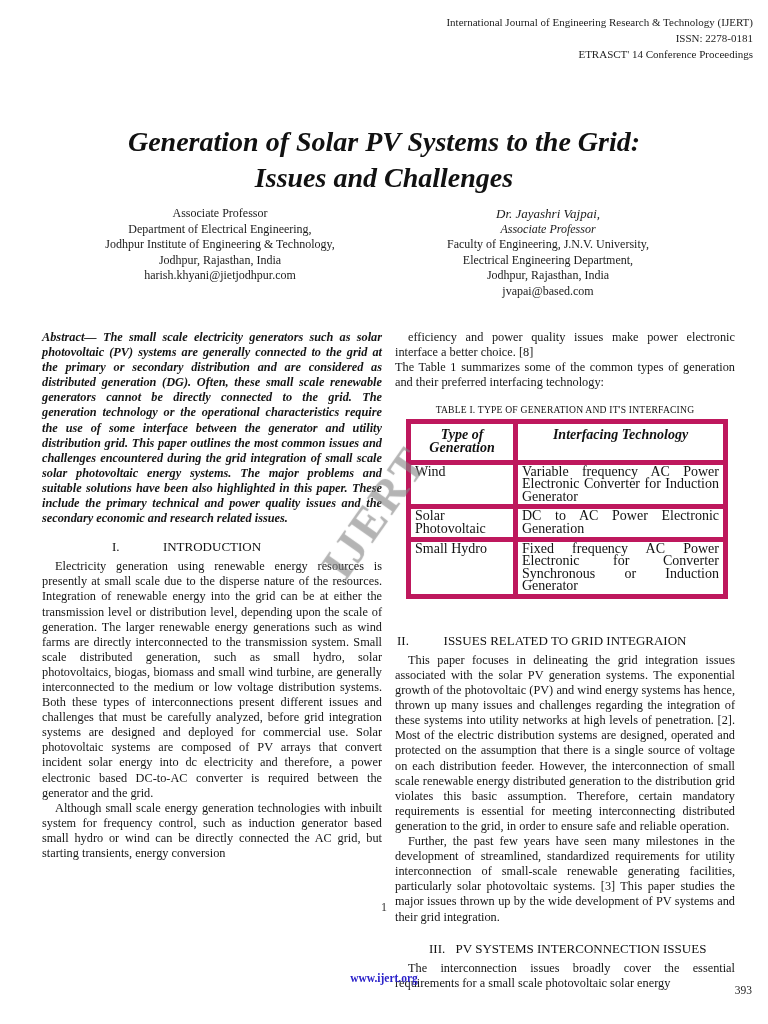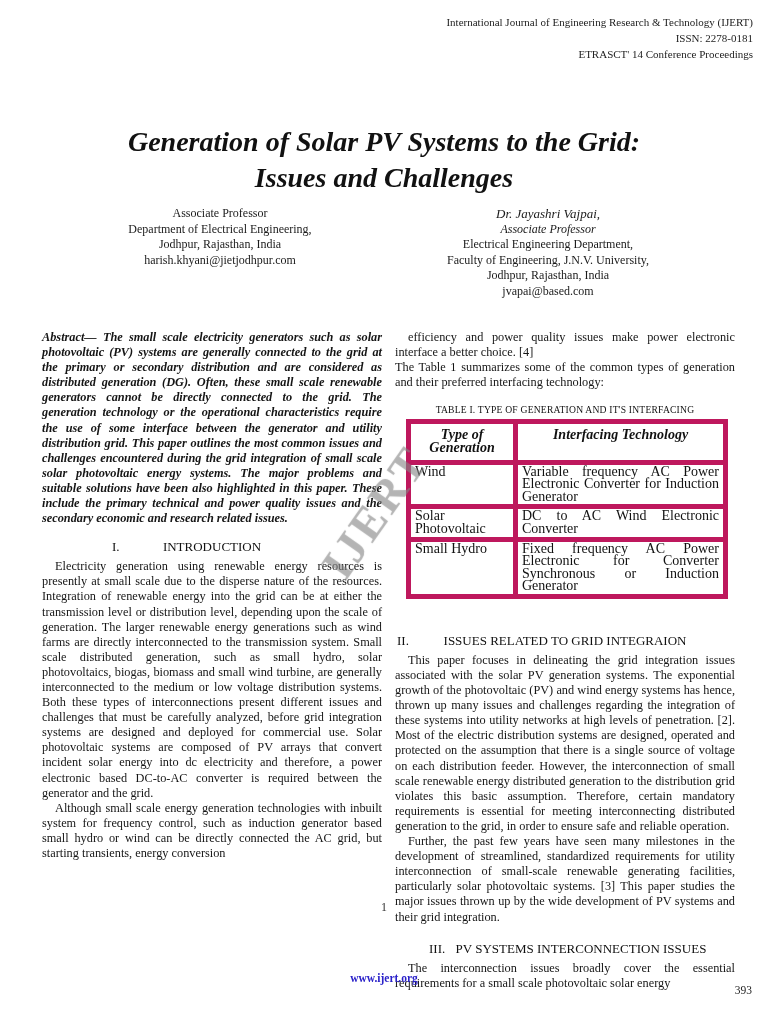--- a/index.html
+++ b/index.html
@@ -79,28 +79,29 @@
 
   <div class="title">
     <div>Generation of Solar PV Systems to the Grid:</div>
     <div>Issues and Challenges</div>
   </div>
 
   <div class="authors">
     <div class="author">
       <div>Associate Professor</div>
       <div>Department of Electrical Engineering,</div>
+      <div>Jodhpur Institute of Engineering &amp; Technology,</div>
       <div>Jodhpur, Rajasthan, India</div>
       <div>harish.khyani@jietjodhpur.com</div>
     </div>
     <div class="author">
       <div class="name">Dr. Jayashri Vajpai,</div>
       <div class="role-italic">Associate Professor</div>
+      <div>Faculty of Engineering, J.N.V. University,</div>
       <div>Electrical Engineering Department,</div>
-      <div>Faculty of Engineering, J.N.V. University,</div>
       <div>Jodhpur, Rajasthan, India</div>
       <div>jvapai@based.com</div>
     </div>
   </div>
 
   <div class="columns">
 
     <div class="col">
       <p class="abstract"><span class="ab-label">Abstract—</span><span> The small scale electricity generators such as solar photovoltaic (PV) systems are generally connected to the grid at the primary or secondary distribution and are considered as distributed generation (DG). Often, these small scale renewable generators cannot be directly connected to the grid. The generation technology or the operational characteristics require the use of some interface between the generator and utility distribution grid. This paper outlines the most common issues and challenges encountered during the grid integration of small scale solar photovoltaic energy systems. The major problems and suitable solutions have been also highlighted in this paper. These include the primary technical and power quality issues and the secondary economic and research related issues.</span></p>
 
@@ -108,38 +109,38 @@
       <div class="sec-heading">
         <span class="sec-num num-indent">I.</span>
         <span>INTRODUCTION</span>
       </div>
 
       <p class="indent">Electricity generation using renewable energy resources is presently at small scale due to the disperse nature of the resources. Integration of renewable energy into the grid can be at either the transmission level or distribution level, depending upon the scale of generation. The larger renewable energy generations such as wind farms are directly interconnected to the transmission system. Small scale distributed generation, such as small hydro, solar photovoltaics, biogas, biomass and small wind turbine, are generally interconnected to the medium or low voltage distribution systems. Both these types of interconnections present different issues and challenges that must be carefully analyzed, before grid integration systems are designed and deployed for commercial use. Solar photovoltaic systems are composed of PV arrays that convert incident solar energy into dc electricity and therefore, a power electronic based DC-to-AC converter is required between the generator and the grid.</p>
       <p class="indent">Although small scale energy generation technologies with inbuilt system for frequency control, such as induction generator based small hydro or wind can be directly connected the AC grid, but starting transients, energy conversion</p>
     </div>
 
     <div class="col">
-      <p class="indent">efficiency and power quality issues make power electronic interface a better choice. [4]</p>
+      <p class="indent">efficiency and power quality issues make power electronic interface a better choice. [8]</p>
       <p>The Table 1 summarizes some of the common types of generation and their preferred interfacing technology:</p>
 
       <div class="tbl-caption">TABLE I. TYPE OF GENERATION AND IT'S INTERFACING</div>
 
       <table class="gen">
         <tbody>
             <tr>
           <th class="c1">Type of Generation</th>
           <th>Interfacing Technology</th>
         </tr>
         <tr>
           <td class="c1">Wind</td>
           <td class="c2">Variable frequency AC Power Electronic Converter for Induction Generator</td>
         </tr>
         <tr>
           <td class="c1">Solar Photovoltaic</td>
-          <td class="c2">DC to AC Wind Electronic Converter</td>
+          <td class="c2">DC to AC Power Electronic Generation</td>
         </tr>
         <tr>
           <td class="c1">Small Hydro</td>
           <td class="c2">Fixed frequency AC Power Electronic for Converter Synchronous or Induction Generator</td>
         </tr>
       </tbody>
         </table>
 
       <div class="sec-heading" style="margin-top:34px;">
         <span class="sec-num">II.</span>

